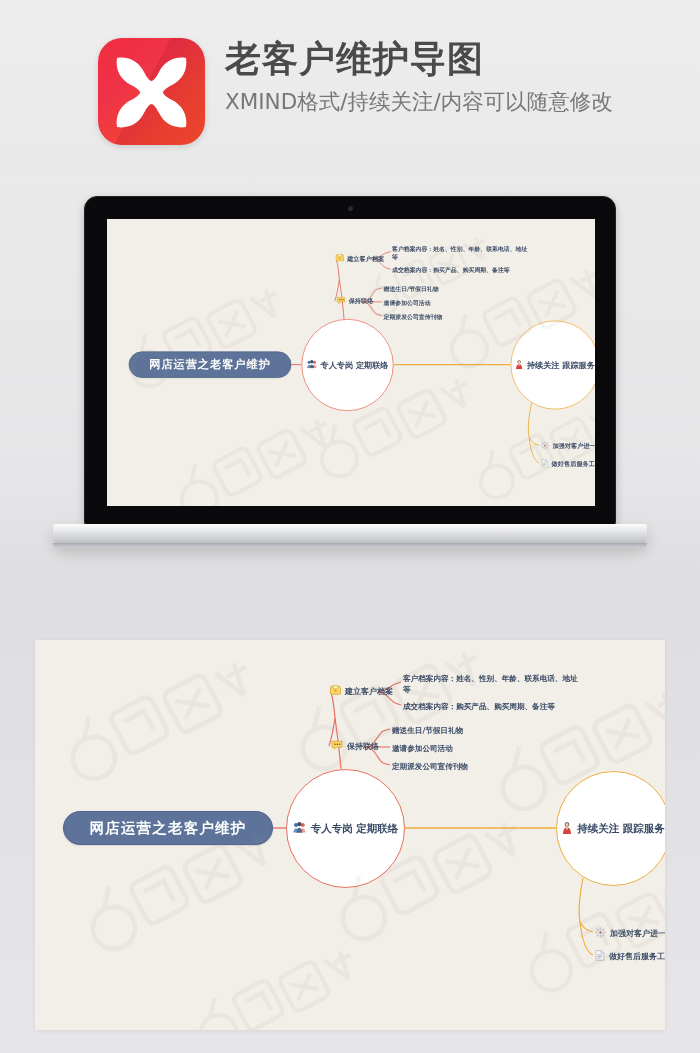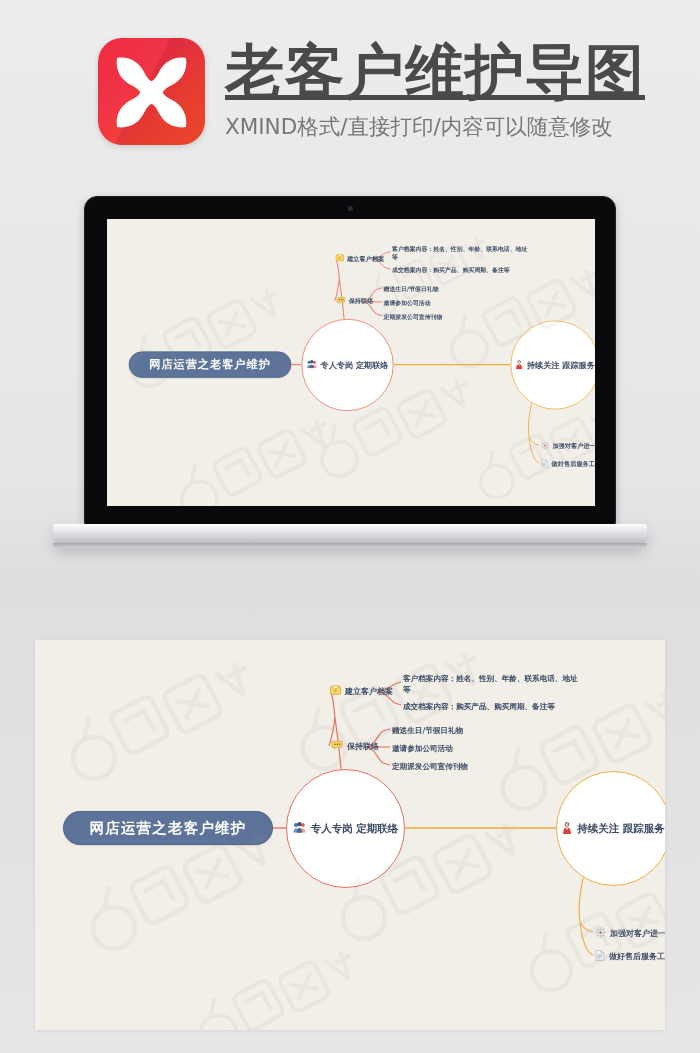--- a/index.html
+++ b/index.html
@@ -27,22 +27,22 @@
     box-shadow: 0 2px 6px rgba(0,0,0,.13);
     overflow: hidden;
   }
   #logo .shade {
     position: absolute; left: 0; top: 0; width: 100%; height: 100%;
     background: linear-gradient(118deg, rgba(0,0,0,0) 44%, rgba(170,12,50,.22) 45%, rgba(170,12,50,.14) 100%);
   }
   #logo svg { position: absolute; left: 11px; top: 12px; }
   #title-block { position: absolute; left: 225px; top: 40px; width: 440px; }
   #main-title {
-    font-size: 59px; font-weight: bold; color: #4a4a4a;
-    letter-spacing: 1px; line-height: 1.08; white-space: nowrap; text-decoration: underline;
+    font-size: 36px; font-weight: bold; color: #4a4a4a;
+    letter-spacing: 1px; line-height: 1.08; white-space: nowrap;
   }
   #sub-title {
     margin-top: 8px; font-size: 21.5px; color: #777779;
     letter-spacing: 0px; white-space: nowrap;
   }
 
   
   #laptop { position: absolute; left: 84px; top: 196px; width: 532px; height: 372px; }
   #lid {
     position: absolute; left: 0; top: 0; width: 532px; height: 330px;
@@ -140,21 +140,21 @@
 
   <div id="header">
     <div id="logo">
       <div class="shade"></div>
       <svg width="85" height="83" viewBox="0 0 85 83">
         <path fill="#ffffff" d="M8 8 C20 6 30 12 35 22 C38 28 41 31 42.5 31 C44 31 47 28 50 22 C55 12 65 6 77 8 C79 20 73 30 63 35 C57 38 54 41 54 42.5 C54 44 57 47 63 50 C73 55 79 65 77 77 C65 79 55 73 50 63 C47 57 44 54 42.5 54 C41 54 38 57 35 63 C30 73 20 79 8 77 C6 65 12 55 22 50 C28 47 31 44 31 42.5 C31 41 28 38 22 35 C12 30 6 20 8 8 Z"></path>
       </svg>
     </div>
     <div id="title-block">
       <div id="main-title">老客户维护导图</div>
-      <div id="sub-title">XMIND格式/直接打印/内容可以随意修改</div>
+      <div id="sub-title">XMIND格式/持续关注/内容可以随意修改</div>
     </div>
   </div>
 
   <div id="laptop">
     <div id="lid">
       <div id="camera"></div>
       <div id="screen">
 
         <div class="mindmap" id="mm-screen" style="transform:scale(0.7746);">
   <svg class="mm-svg" width="630" height="390" viewBox="0 0 630 390">

